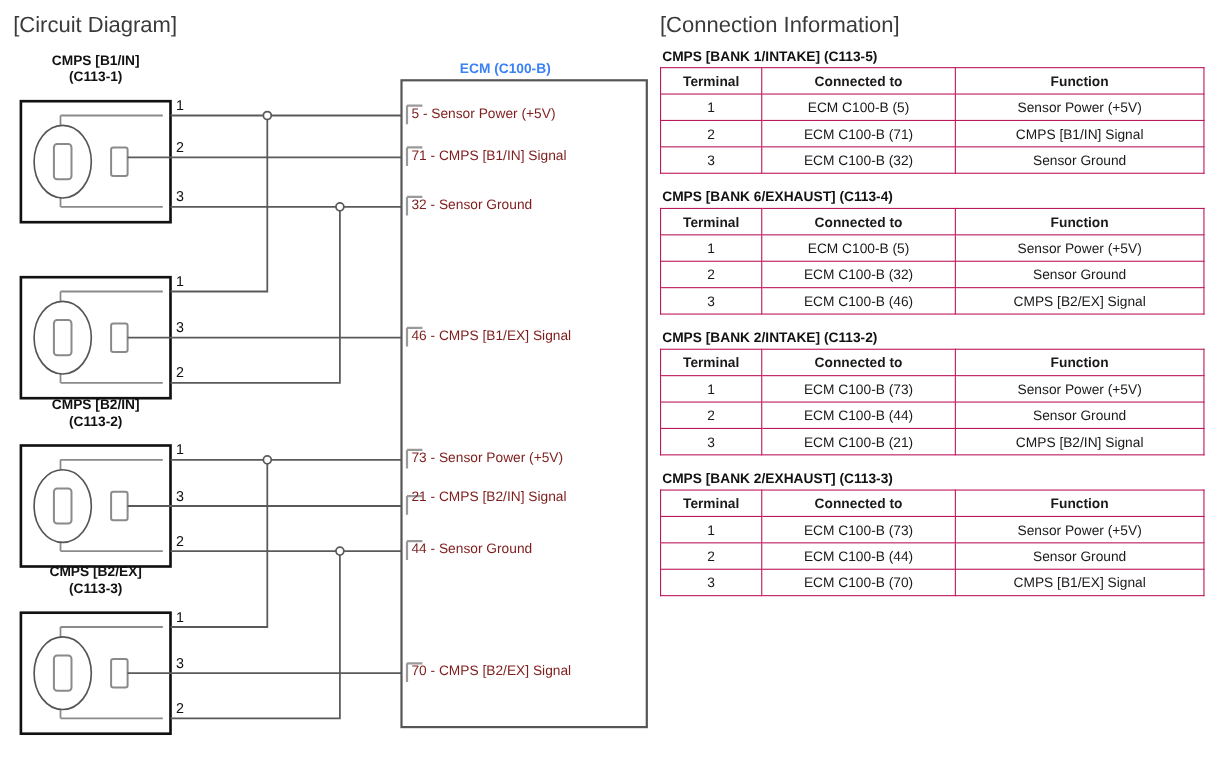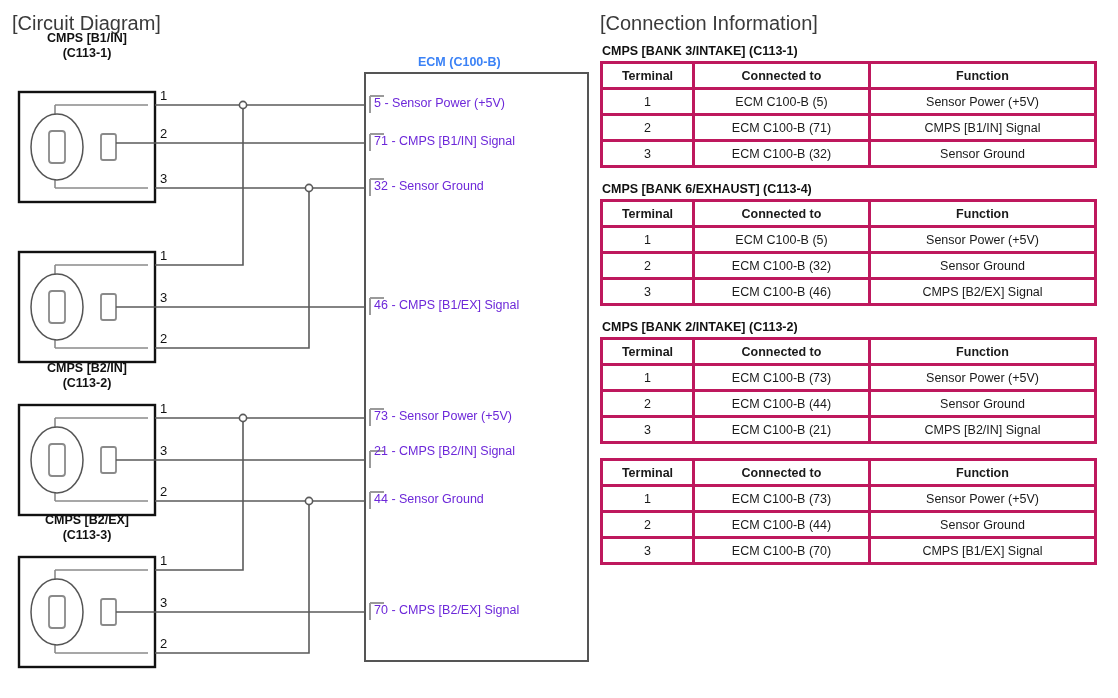--- a/index.html
+++ b/index.html
@@ -12,29 +12,29 @@
 
   
   #circuit-diagram{position:absolute;left:0;top:0;width:600px;height:698px;}
   #circuit-svg{position:absolute;left:0;top:0;}
 
   .conn-name{position:absolute;font-size:12.5px;font-weight:bold;color:#111;
              white-space:nowrap;text-align:center;}
   .ecm-name{position:absolute;font-size:12.5px;font-weight:bold;color:#3b82f6;
             white-space:nowrap;}
   .pin-num{position:absolute;font-size:13px;color:#111;white-space:nowrap;}
-  .ecm-pin{position:absolute;font-size:12.5px;color:#6d28d9;white-space:nowrap;}
+  .ecm-pin{position:absolute;font-size:12.5px;color:#7f1d1d;white-space:nowrap;}
 
   
   #connection-info{position:absolute;left:600px;top:0;width:510px;}
   .tbl-caption{font-size:12.5px;font-weight:bold;color:#111;
                margin:0 0 3px 2px;white-space:nowrap;}
   table.ci{border-collapse:collapse;width:494px;margin-bottom:14px;
            table-layout:fixed;}
-  table.ci th,table.ci td{border:3px solid #be185d;text-align:center;
+  table.ci th,table.ci td{border:1px solid #be185d;text-align:center;
            font-size:12.5px;color:#1a1a1a;height:23px;padding:0 2px;
            white-space:nowrap;overflow:hidden;}
   table.ci th{font-weight:bold;}
   table.ci col.c1{width:92px;} table.ci col.c2{width:176px;} table.ci col.c3{width:226px;}
 </style>
 </head>
 <body>
 
 <div class="sec-title" id="circuit-title">[Circuit Diagram]</div>
 <div class="sec-title" id="conn-title">[Connection Information]</div>
@@ -102,21 +102,21 @@
       <path d="M370 134 h14 M370 134 v17"></path>
       <path d="M370 179 h14 M370 179 v17"></path>
       <path d="M370 298 h14 M370 298 v17"></path>
       <path d="M370 409 h14 M370 409 v17"></path>
       <path d="M370 451 h14 M370 451 v17"></path>
       <path d="M370 492 h14 M370 492 v17"></path>
       <path d="M370 603 h14 M370 603 v17"></path>
     </g>
   </svg>
 
-  <div class="conn-name" style="left:19px;top:31px;width:136px;line-height:15px;">
+  <div class="conn-name" style="left:19px;top:48px;width:136px;line-height:15px;">
     <span>CMPS [B1/IN]</span><br>
     <span>(C113-1)</span>
   </div>
   <div class="conn-name" style="left:19px;top:361px;width:136px;line-height:15px;">
     <span>CMPS [B2/IN]</span><br>
     <span>(C113-2)</span>
   </div>
   <div class="conn-name" style="left:19px;top:513px;width:136px;line-height:15px;">
     <span>CMPS [B2/EX]</span><br>
     <span>(C113-3)</span>
@@ -171,21 +171,21 @@
   <div class="ecm-pin" style="left:374px;top:603px;">
     <span>70</span>
     <span>- CMPS [B2/EX] Signal</span>
   </div>
 </div>
 
 <div id="connection-info">
   <div style="height:44px;"></div>
 
   <div>
-    <div class="tbl-caption">CMPS [BANK 3/INTAKE] (C113-1)</div>
+    <div class="tbl-caption">CMPS [BANK 1/INTAKE] (C113-5)</div>
     <table class="ci">
       <colgroup>
           <col class="c1">
           <col class="c2">
           <col class="c3">
         </colgroup>
       <thead>
           <tr>
         <th>Terminal</th>
         <th>Connected to</th>
@@ -276,20 +276,21 @@
         <tr>
           <td>3</td>
           <td>ECM C100-B (21)</td>
           <td>CMPS [B2/IN] Signal</td>
         </tr>
       </tbody>
     </table>
   </div>
 
   <div>
+    <div class="tbl-caption">CMPS [BANK 2/EXHAUST] (C113-3)</div>
     <table class="ci">
       <colgroup>
           <col class="c1">
           <col class="c2">
           <col class="c3">
         </colgroup>
       <thead>
           <tr>
         <th>Terminal</th>
         <th>Connected to</th>

